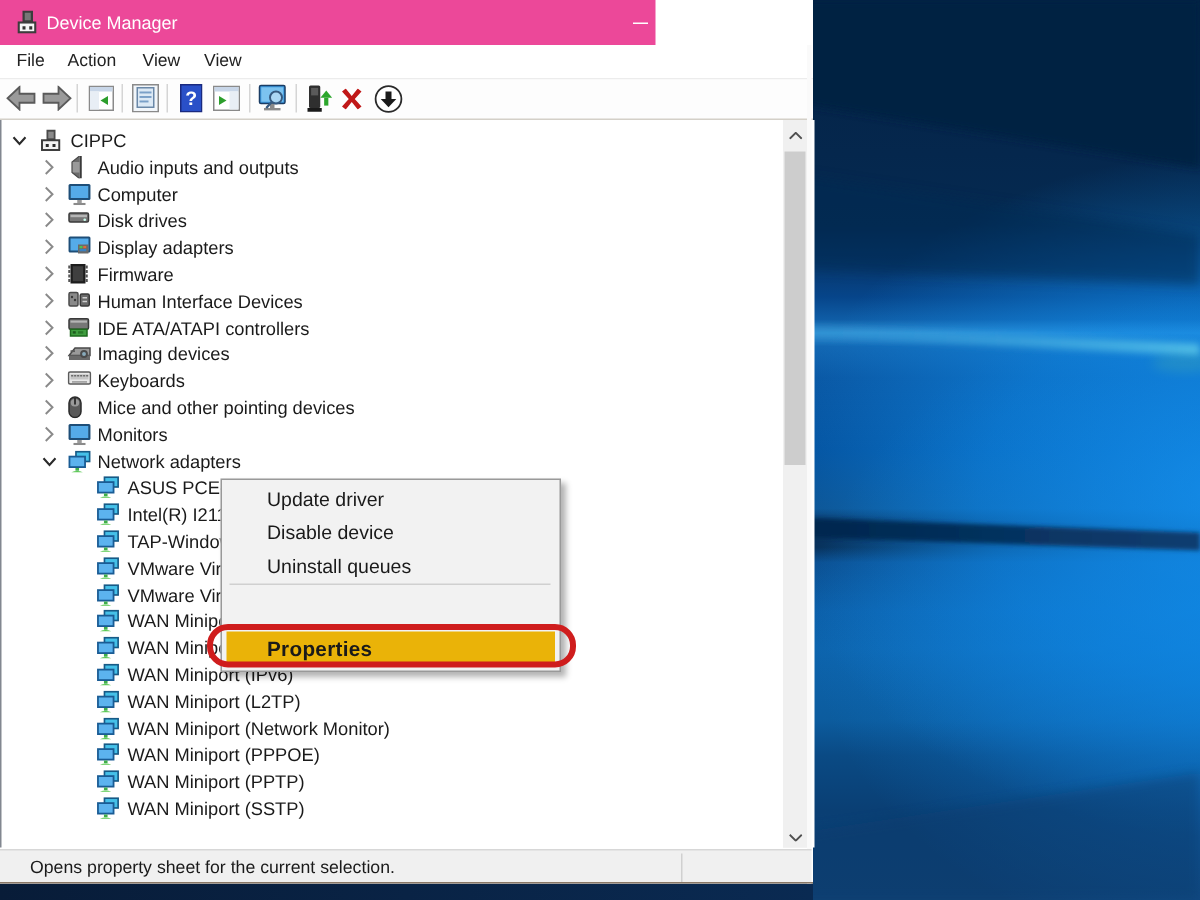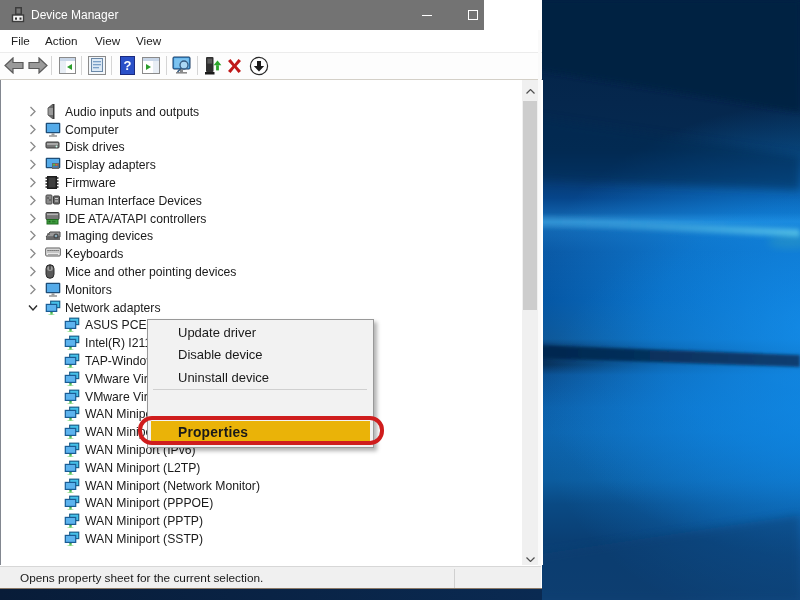--- a/index.html
+++ b/index.html
@@ -1,21 +1,21 @@
 <!DOCTYPE html>
 <html><head>
 <meta charset="utf-8">
 <style>
   html,body{margin:0;padding:0;width:800px;height:600px;overflow:hidden;
     font-family:"Liberation Sans",sans-serif;}
   #stage{position:absolute;left:0;top:0;width:800px;height:600px;overflow:hidden;}
   .abs{position:absolute;}
   
   #win{position:absolute;left:0;top:0;width:542px;height:589px;background:#fff;}
-  #titlebar{position:absolute;left:0;top:0;width:484px;height:30px;background:#737373;}
+  #titlebar{position:absolute;left:0;top:0;width:437px;height:30px;background:#ec4899;}
   #title{position:absolute;left:31px;top:8px;color:#fff;font-size:12px;}
   .capbtn{position:absolute;top:0;width:46px;height:30px;color:#fff;text-align:center;}
   #menubar{position:absolute;left:0;top:30px;width:542px;height:22px;background:#fff;
     border-bottom:1px solid #ececec;font-size:11.7px;color:#222;}
   .mitem{position:absolute;top:4px;}
   #toolbar{position:absolute;left:0;top:53px;width:542px;height:26px;background:#fdfdfd;
     border-bottom:1px solid #d4d0c8;}
   .tsep{position:absolute;top:3px;width:1px;height:19px;background:#d5d5d5;}
   
   #treewrap{position:absolute;left:0;top:80px;width:542px;height:485px;background:#fff;
@@ -215,20 +215,33 @@
     </svg>
 
     <svg class="abs" style="left:249px;top:3px" width="20" height="20" viewBox="0 0 20 20">
       <circle cx="10" cy="10" r="8.6" fill="#fff" stroke="#2a2a2a" stroke-width="1.2"></circle>
       <rect x="8" y="5" width="4" height="5.5" fill="#1a1a1a"></rect>
       <path d="M4.8,10 L15.2,10 L10,15.5 Z" fill="#1a1a1a"></path>
     </svg>
   </div>
 
   <div id="treewrap">
+  <div class="row" style="top:5.0px">
+        <svg class="chevs" style="position:absolute;left:7px;top:5px" width="10" height="8" viewBox="0 0 10 8">
+          <path d="M1,1.5 L5,6 L9,1.5" fill="none" stroke="#2b2b2b" stroke-width="1.4"></path>
+        </svg>
+        <span class="ric" style="left:25px"><svg width="15" height="16" viewBox="0 0 15 16">
+            <rect x="5" y="0.5" width="6" height="7" fill="#4a4a4a"></rect>
+            <rect x="6.2" y="1.8" width="3.6" height="4.4" fill="#8a8a8a"></rect>
+            <rect x="2" y="7.5" width="11.5" height="6.5" fill="#f2f2f2" stroke="#3a3a3a" stroke-width="1.3"></rect>
+            <rect x="4.5" y="10" width="2" height="2" fill="#2a2a2a"></rect>
+            <rect x="9" y="10" width="2" height="2" fill="#2a2a2a"></rect>
+          </svg></span>
+        <span class="lbl" style="left:46px">CIPPC</span>
+      </div>
   <div class="row" style="top:22.8px">
         <svg class="chevs" style="position:absolute;left:28px;top:3px" width="8" height="11" viewBox="0 0 8 11">
           <path d="M1.5,1 L6,5.5 L1.5,10" fill="none" stroke="#8a8a8a" stroke-width="1.3"></path>
         </svg>
         <span class="ric" style="left:44px"><svg width="14" height="15" viewBox="0 0 14 15">
             <path d="M8,0 L8,15 L3,11 L3,4 Z" fill="#6a6a6a"></path>
             <path d="M8,0 L8,15 L9.5,15 L9.5,0 Z" fill="#3a3a3a"></path>
             <rect x="3" y="4" width="5" height="7" fill="#9a9a9a"></rect>
             <path d="M8,0 L3,4 L3,11 L8,15" fill="none" stroke="#4a4a4a" stroke-width="0.8"></path>
           </svg></span>
@@ -547,21 +560,21 @@
   <div id="winbottom"></div>
 
   <div id="cmenu">
     <div class="citem" style="top:1px">
         <span class="ct">Update driver</span>
       </div>
     <div class="citem" style="top:23px">
         <span class="ct">Disable device</span>
       </div>
     <div class="citem" style="top:46px">
-        <span class="ct">Uninstall device</span>
+        <span class="ct">Uninstall queues</span>
       </div>
     <div class="csep" style="top:69px"></div>
     <div class="csep" style="top:97px"></div>
     <div class="citem" id="chl" style="top:101px">
         <span class="ct" style="font-weight:bold;font-size:13.8px;letter-spacing:0.2px">Properties</span>
       </div>
   </div>
 
   <div id="redring"></div>
 </div>

